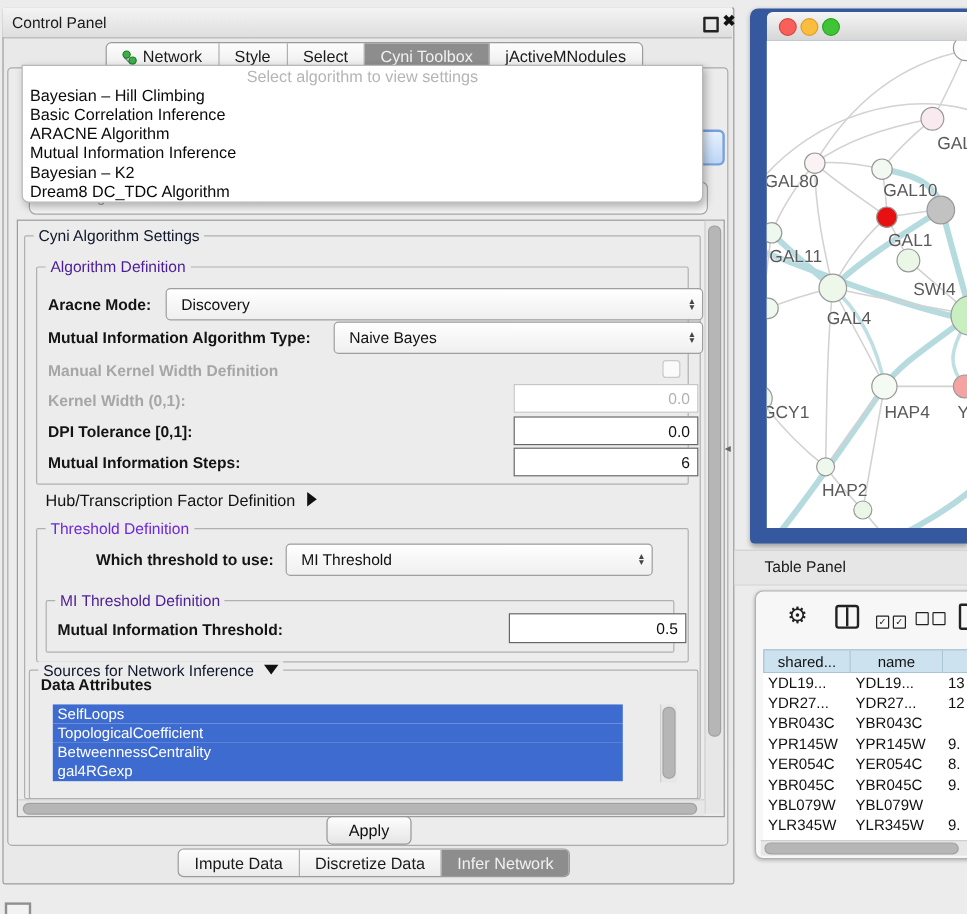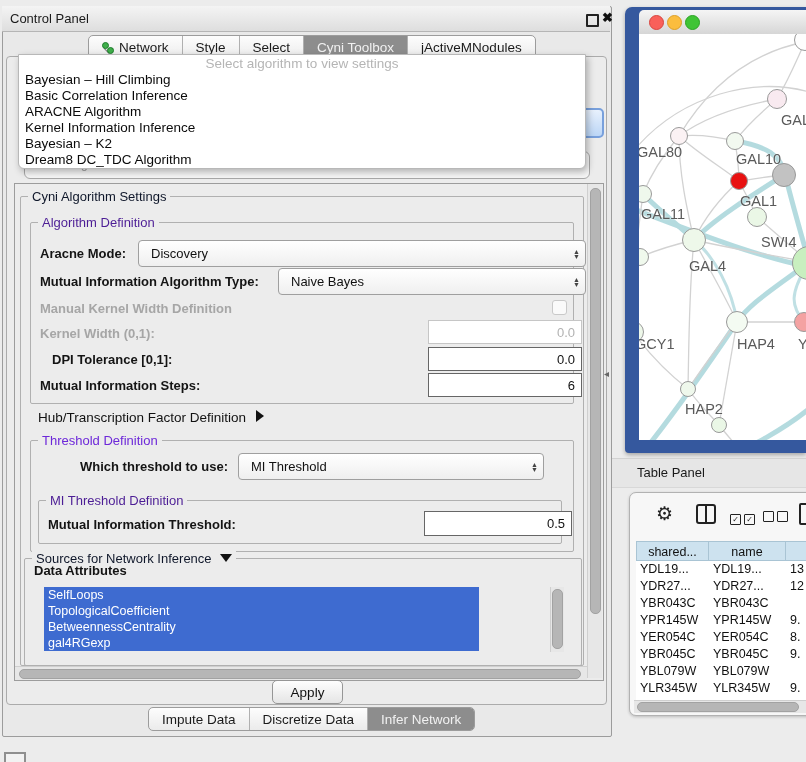--- a/index.html
+++ b/index.html
@@ -133,21 +133,21 @@
     <span>gal-filtered.sif default node</span>
   </div>
   <div class="abs ghost-blue"></div>
 
   <div class="abs popup">
     <div class="ph">Select algorithm to view settings</div>
     <div id="algo-list">
         <div class="algo-item">Bayesian – Hill Climbing</div>
         <div class="algo-item">Basic Correlation Inference</div>
         <div class="algo-item bold">ARACNE Algorithm</div>
-        <div class="algo-item">Kernel Information Inference</div>
+        <div class="algo-item">Mutual Information Inference</div>
         <div class="algo-item">Bayesian – K2</div>
         <div class="algo-item">Dream8 DC_TDC Algorithm</div>
       </div>
   </div>
 
   <div class="abs scrollpane"></div>
 
   <div class="abs gbox" style="left:20px;top:196px;width:562px;height:468px;"></div>
   <div class="abs gtitle t-black" style="left:28px;top:189px;">Cyni Algorithm Settings</div>
 
@@ -171,21 +171,21 @@
         <span>▼</span>
       </span>
   </div>
 
   <div class="abs lbl dis" style="left:40px;top:301px;">Manual Kernel Width Definition</div>
   <div class="abs chk" style="left:552px;top:300px;"></div>
 
   <div class="abs lbl dis" style="left:40px;top:326px;">Kernel Width (0,1):</div>
   <div class="abs field dis" style="left:428px;top:320px;width:140px;height:22px;">0.0</div>
 
-  <div class="abs lbl" style="left:52px;top:352px;">DPI Tolerance [0,1]:</div>
+  <div class="abs lbl" style="left:40px;top:352px;">DPI Tolerance [0,1]:</div>
   <div class="abs field" style="left:428px;top:347px;width:140px;height:22px;">0.0</div>
 
   <div class="abs lbl" style="left:40px;top:378px;">Mutual Information Steps:</div>
   <div class="abs field" style="left:428px;top:373px;width:140px;height:22px;">6</div>
 
   <div class="abs" style="left:38px;top:410px;font-size:13.5px;color:#111;">
     <span>Hub/Transcription Factor Definition</span><span class="arrow-right"></span>
   </div>
 
   <div class="abs gbox" style="left:30px;top:440px;width:542px;height:110px;"></div>
@@ -203,21 +203,21 @@
   <div class="abs gbox" style="left:38px;top:500px;width:522px;height:42px;"></div>
   <div class="abs gtitle t-blue" style="left:46px;top:493px;">MI Threshold Definition</div>
   <div class="abs lbl" style="left:48px;top:517px;">Mutual Information Threshold:</div>
   <div class="abs field" style="left:424px;top:511px;width:134px;height:23px;">0.5</div>
 
   <div class="abs gbox" style="left:24px;top:558px;width:556px;height:106px;"></div>
   <div class="abs gtitle t-black" style="left:32px;top:551px;">
     <span>Sources for Network Inference</span><span class="arrow-down"></span>
   </div>
   <div class="abs lbl" style="left:34px;top:563px;">Data Attributes</div>
-  <div id="attr-list" class="abs" style="left:44px;top:587px;width:435px;background:#fff;">
+  <div id="attr-list" class="abs" style="left:44px;top:587px;width:475px;background:#fff;">
       <div class="attr-item">SelfLoops</div>
       <div class="attr-item">TopologicalCoefficient</div>
       <div class="attr-item">BetweennessCentrality</div>
       <div class="attr-item">gal4RGexp</div>
     </div>
   <div class="abs sb-v" style="left:550px;top:587px;width:13px;height:65px;">
     <div class="thumb" style="position:absolute;left:1px;top:2px;width:9px;height:58px;"></div>
   </div>
 
   <div class="abs sb-v" style="left:587px;top:184px;width:14px;height:494px;">

